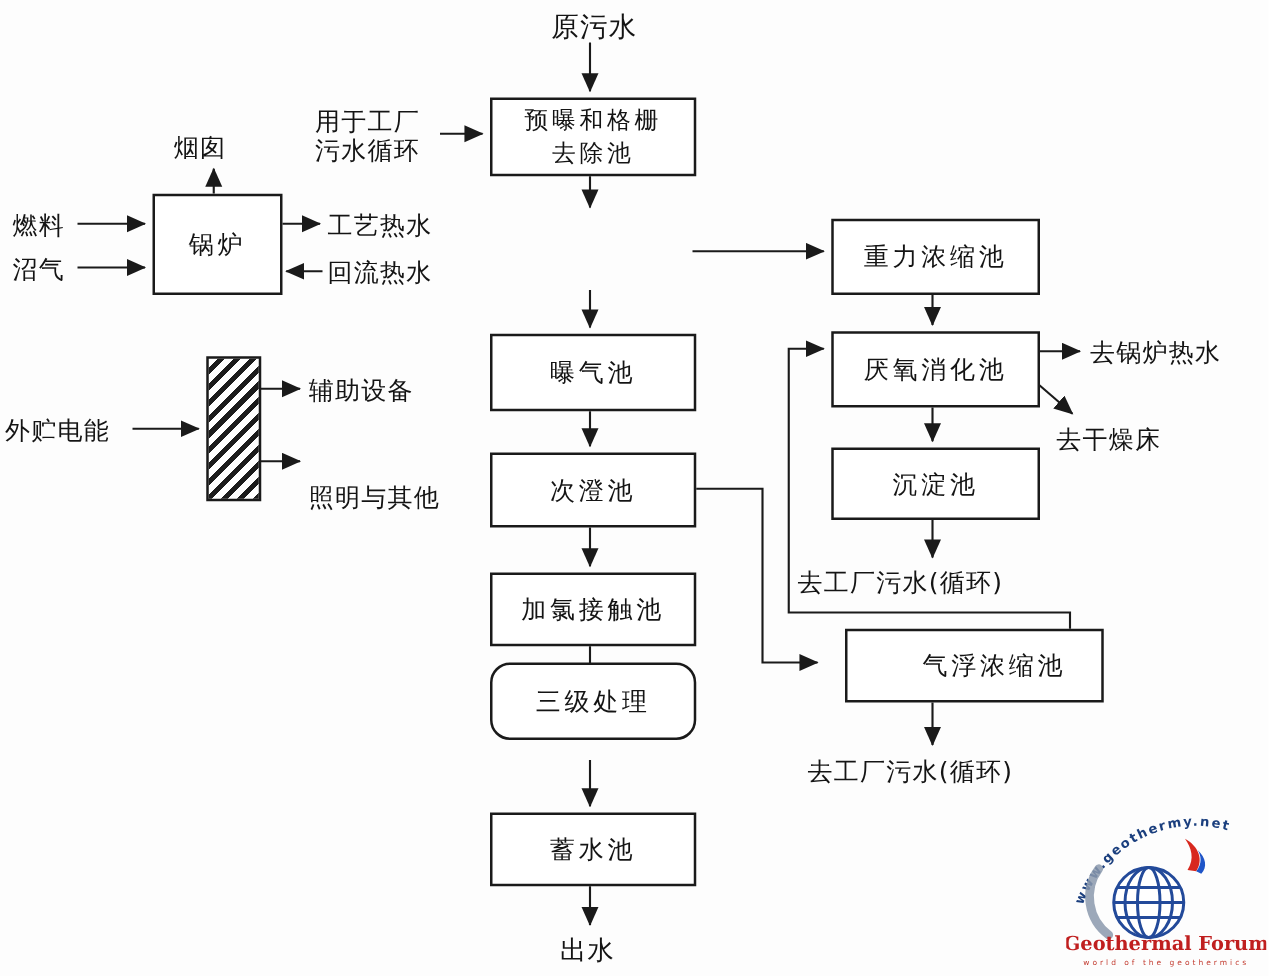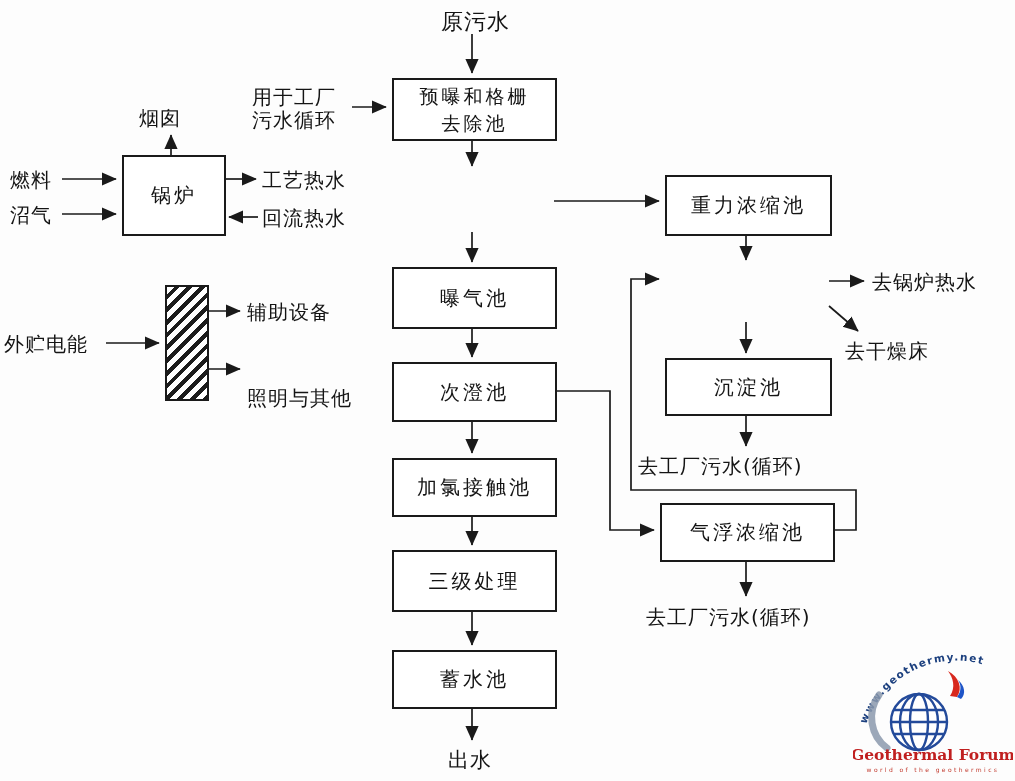--- a/index.html
+++ b/index.html
@@ -71,21 +71,21 @@
   </div>
 
   <div class="box" style="left:392px;top:362px;width:161px;height:56px;">
     <span>次澄池</span>
   </div>
 
   <div class="box" style="left:392px;top:458px;width:161px;height:55px;">
     <span>加氯接触池</span>
   </div>
 
-  <div class="box" style="left:392px;top:550px;width:161px;height:58px;">
+  <div class="box" style="left:392px;top:530px;width:161px;height:58px;border-radius:16px;">
     <span>三级处理</span>
   </div>
 
   <div class="box" style="left:392px;top:650px;width:161px;height:55px;">
     <span>蓄水池</span>
   </div>
 
   <div class="lbl" style="left:448px;top:746px;font-size:21px;">出水</div>
 
   <div class="lbl" style="left:139px;top:105px;">烟囱</div>
@@ -103,31 +103,34 @@
 
   <div class="hatch" style="left:165px;top:285px;width:40px;height:112px;"></div>
 
   <div class="lbl" style="left:247px;top:299px;">辅助设备</div>
   <div class="lbl" style="left:247px;top:357px;margin-top:28px;">照明与其他</div>
 
   <div class="box" style="left:665px;top:175px;width:163px;height:57px;">
     <span>重力浓缩池</span>
   </div>
 
+  <div class="box" style="left:665px;top:265px;width:163px;height:57px;">
+    <span>厌氧消化池</span>
+  </div>
 
   <div class="lbl" style="left:872px;top:269px;">去锅炉热水</div>
   <div class="lbl" style="left:845px;top:338px;">去干燥床</div>
 
   <div class="box" style="left:665px;top:358px;width:163px;height:54px;">
     <span>沉淀池</span>
   </div>
 
   <div class="lbl" style="left:638px;top:453px;">去工厂污水(循环)</div>
 
-  <div class="box" style="left:660px;top:503px;width:171px;height:55px;">
+  <div class="box" style="left:676px;top:503px;width:171px;height:55px;padding-left:32px;">
     <span>气浮浓缩池</span>
   </div>
 
   <div class="lbl" style="left:646px;top:604px;">去工厂污水(循环)</div>
 
   <div class="logo">
     <svg viewBox="0 0 160 140" width="160" height="140" xmlns="http://www.w3.org/2000/svg">
       <defs>
         <path id="arcP" d="M 12 88 A 95 95 0 0 1 148 32"></path>
       </defs>

